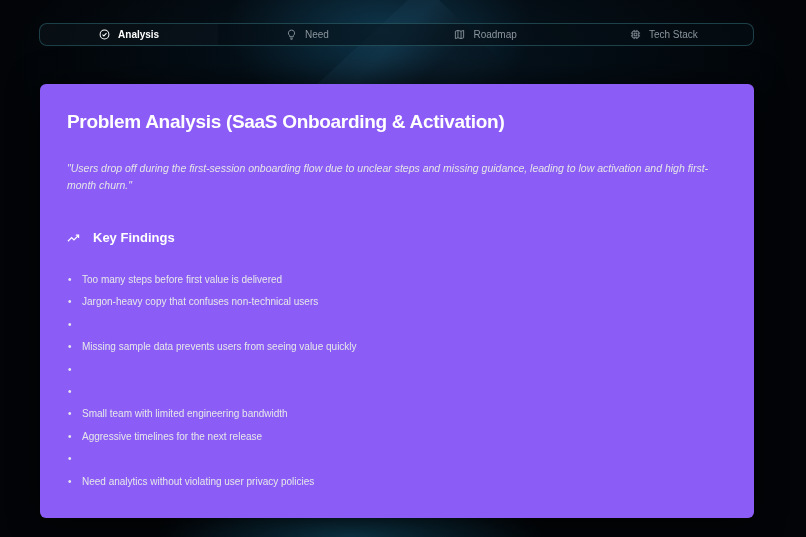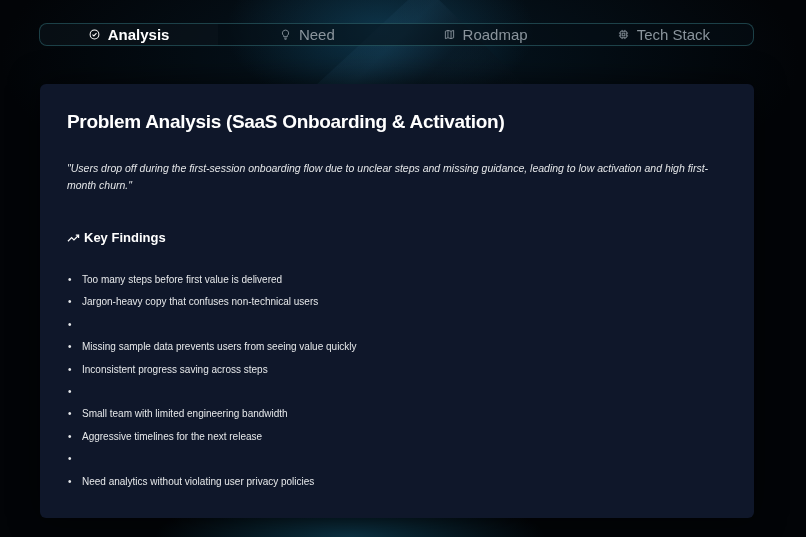--- a/index.html
+++ b/index.html
@@ -26,40 +26,40 @@
     .nav {
       position:absolute; left:39px; top:23px; width:715px; height:23px;
       border:1px solid rgba(60,130,140,0.45);
       border-radius:8px;
       background:rgba(5,15,22,0.55);
       display:flex; align-items:center;
       box-sizing:border-box;
     }
     .tab {
       flex:1; height:100%; display:flex; align-items:center; justify-content:center;
-      gap:8px; font-size:15px; color:#8a949c; cursor:pointer;
+      gap:8px; font-size:10px; color:#8a949c; cursor:pointer;
     }
     .tab.active { color:#ffffff; font-weight:bold; background:rgba(255,255,255,0.02); border-radius:7px 0 0 7px; }
     .tab svg { width:11px; height:11px; }
     .card {
       position:absolute; left:40px; top:84px; width:714px; height:434px;
-      background:#0f172a;
+      background:#8b5cf6;
       border-radius:6px;
       box-shadow:0 0 30px rgba(0,0,0,0.6);
     }
     .title {
       position:absolute; left:27px; top:27px; margin:0;
       font-size:19px; font-weight:bold; letter-spacing:-0.3px; color:#fff;
     }
     .quote {
       position:absolute; left:27px; top:76px; width:660px; margin:0;
       font-size:10.5px; font-style:italic; line-height:17px; color:#e4e6e8;
     }
     .kf {
-      position:absolute; left:27px; top:146px; display:flex; align-items:center; gap:4px;
+      position:absolute; left:27px; top:146px; display:flex; align-items:center; gap:13px;
       font-size:13px; font-weight:bold; color:#fff;
     }
     .kf svg { width:13px; height:10px; }
     .list {
       position:absolute; left:28px; top:189px; margin:0; padding:0; list-style:none;
     }
     .list li {
       font-size:10px; color:#e6e8ea; height:22.4px; line-height:14px;
       display:flex; align-items:flex-start;
     }
@@ -127,21 +127,20 @@
       </li>
     <li>
         <span class="bullet">•</span>
       </li>
     <li>
         <span class="bullet">•</span>
         <span>Missing sample data prevents users from seeing value quickly</span>
       </li>
     <li>
         <span class="bullet">•</span>
-        <span>Inconsistent progress saving across steps</span>
       </li>
     <li>
         <span class="bullet">•</span>
       </li>
     <li>
         <span class="bullet">•</span>
         <span>Small team with limited engineering bandwidth</span>
       </li>
     <li>
         <span class="bullet">•</span>

